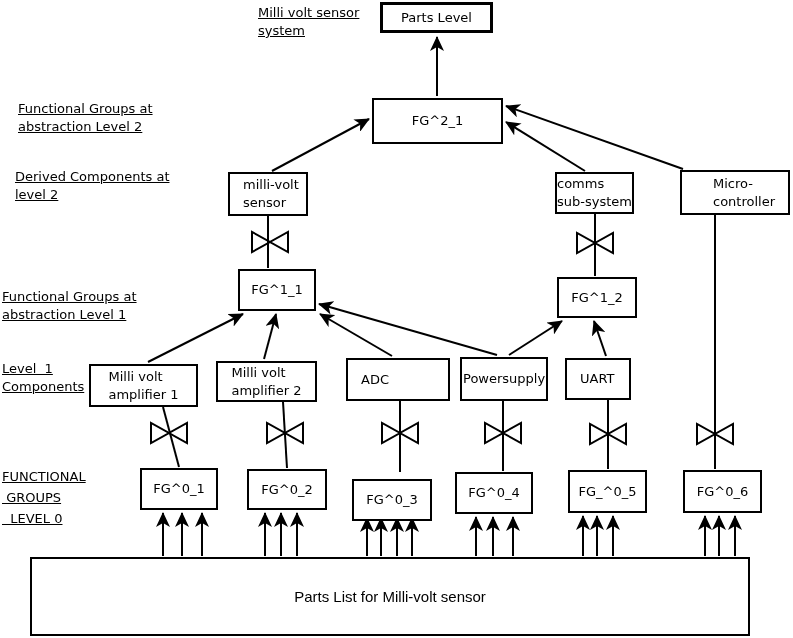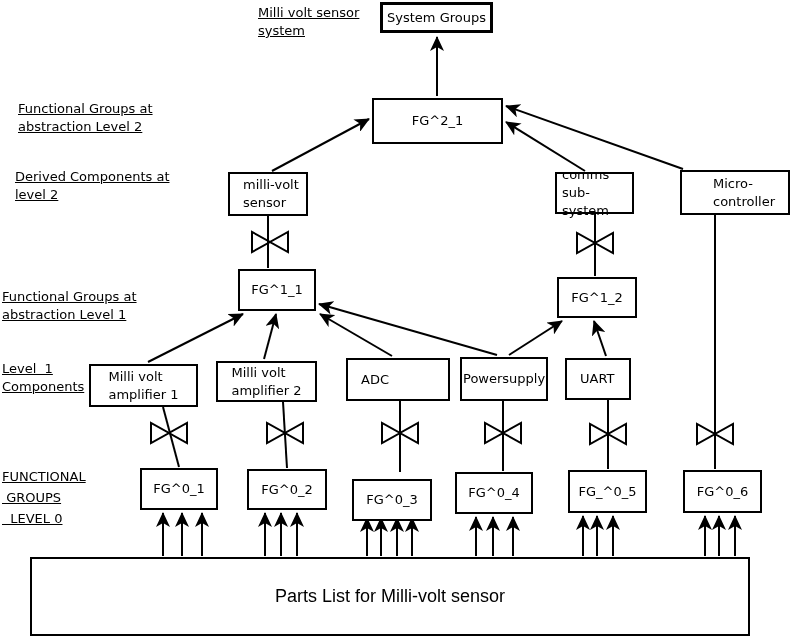--- a/index.html
+++ b/index.html
@@ -36,21 +36,21 @@
     text-decoration:underline;
   }
   .side-label.caps{line-height:21px;}
   .parts{
     position:absolute;
     box-sizing:border-box;
     border:2px solid #000;
     background:#fff;
     display:flex;align-items:center;justify-content:center;
     font-family:"Liberation Sans","DejaVu Sans",sans-serif;
-    font-size:18px;
+    font-size:15px;
     z-index:1;
   }
 </style>
 </head>
 <body>
 
 <div id="canvas">
 
   <svg id="wires" width="793" height="638" viewBox="0 0 793 638">
     <defs>
@@ -140,28 +140,28 @@
   <div class="side-label" style="left:15px;top:168px;">Derived Components at
 level 2</div>
   <div class="side-label" style="left:2px;top:288px;">Functional Groups at
 abstraction Level 1</div>
   <div class="side-label" style="left:2px;top:360px;">Level  1
 Components</div>
   <div class="side-label caps" style="left:2px;top:466px;">FUNCTIONAL
  GROUPS
   LEVEL 0</div>
 
-  <div class="node thick" style="left:380px;top:2px;width:113px;height:31px;"><span>System Groups</span></div>
+  <div class="node thick" style="left:380px;top:2px;width:113px;height:31px;"><span>Parts Level</span></div>
 
   <div class="node" style="left:372px;top:98px;width:131px;height:46px;"><span>FG^2_1</span></div>
 
   <div class="node left" style="left:228px;top:172px;width:80px;height:44px;padding-left:13px;"><span>milli-volt
 sensor</span></div>
 
-  <div class="node left" style="left:555px;top:172px;width:79px;height:42px;padding-left:5px;"><span>comms
+  <div class="node left" style="left:555px;top:172px;width:79px;height:42px;"><span>comms
 sub-system</span></div>
 
   <div class="node left" style="left:680px;top:170px;width:110px;height:45px;padding-left:31px;"><span>Micro-
 controller</span></div>
 
   <div class="node" style="left:238px;top:269px;width:78px;height:42px;"><span>FG^1_1</span></div>
 
   <div class="node" style="left:557px;top:277px;width:80px;height:41px;"><span>FG^1_2</span></div>
 
   <div class="node" style="left:89px;top:364px;width:109px;height:43px;"><span>Milli volt

